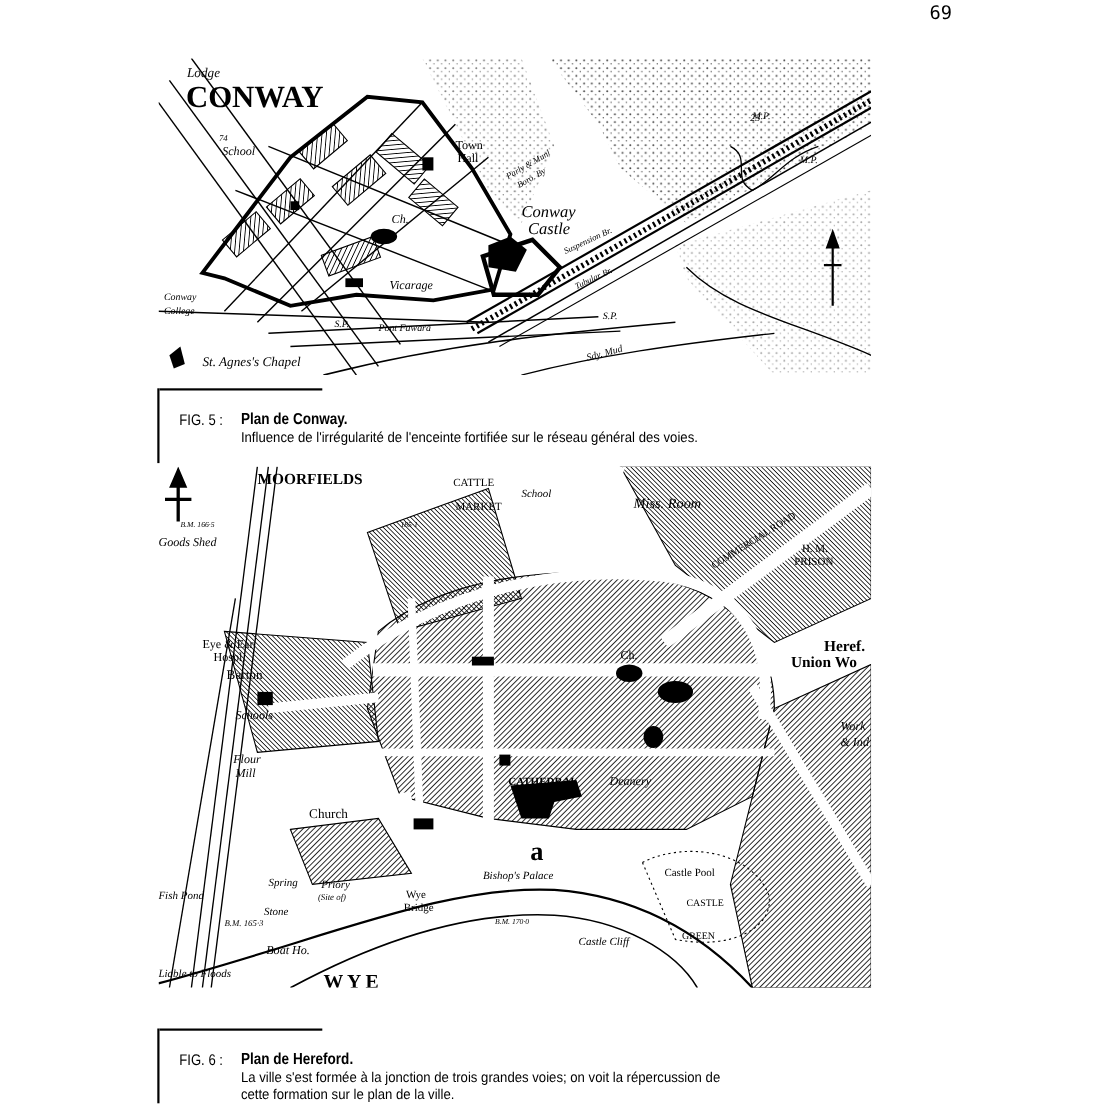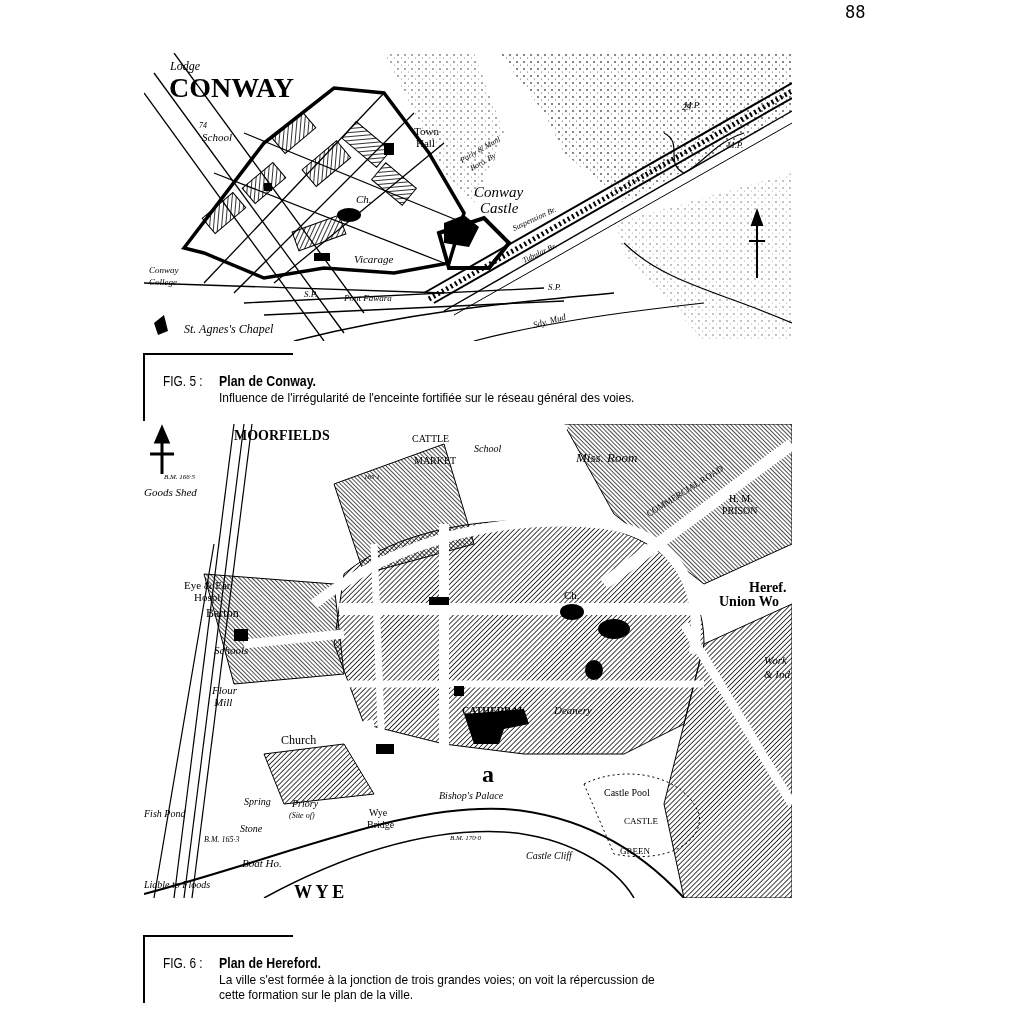--- a/index.html
+++ b/index.html
@@ -42,21 +42,21 @@
       transform: scaleX(0.85); transform-origin: left; white-space: nowrap;
     }
     .fig-desc {
       position: absolute; left: 74px; top: 37px; font-size: 13px; line-height: 15px;
       white-space: nowrap; transform: scaleX(0.92); transform-origin: left;
     }
   </style>
 </head>
 <body>
 
-<div class="page-number">88</div>
+<div class="page-number">69</div>
 
 <div class="figure" id="fig5-map">
   <svg viewBox="0 0 648 288">
     <defs>
       <pattern id="dots" width="7" height="7" patternUnits="userSpaceOnUse">
         <circle cx="2" cy="2" r="0.9" fill="#000"></circle>
         <circle cx="5.5" cy="5" r="0.6" fill="#000"></circle>
       </pattern>
       <pattern id="hatch" width="4" height="4" patternUnits="userSpaceOnUse" patternTransform="rotate(45)">
         <line x1="0" y1="0" x2="0" y2="4" stroke="#000" stroke-width="1.6"></line>

